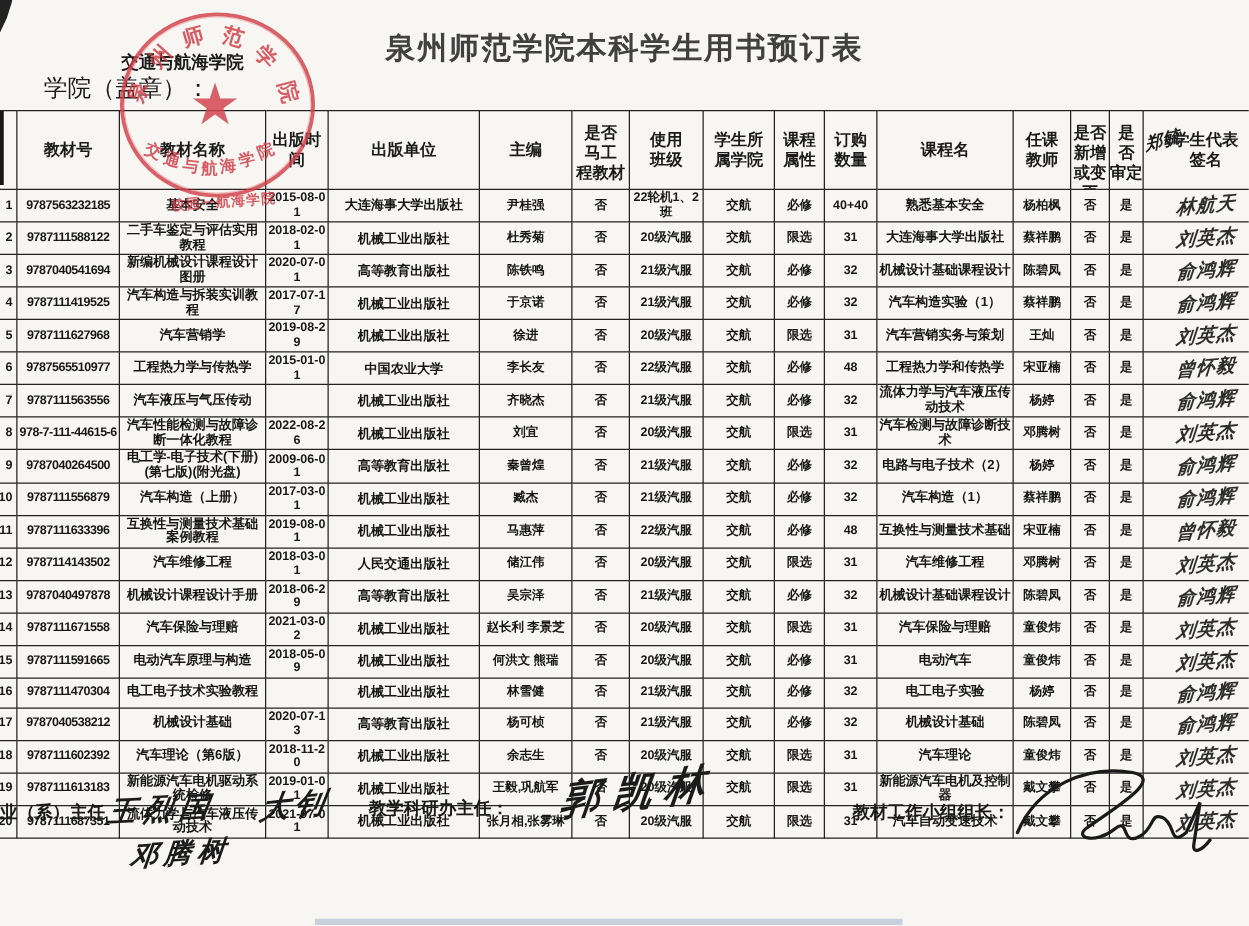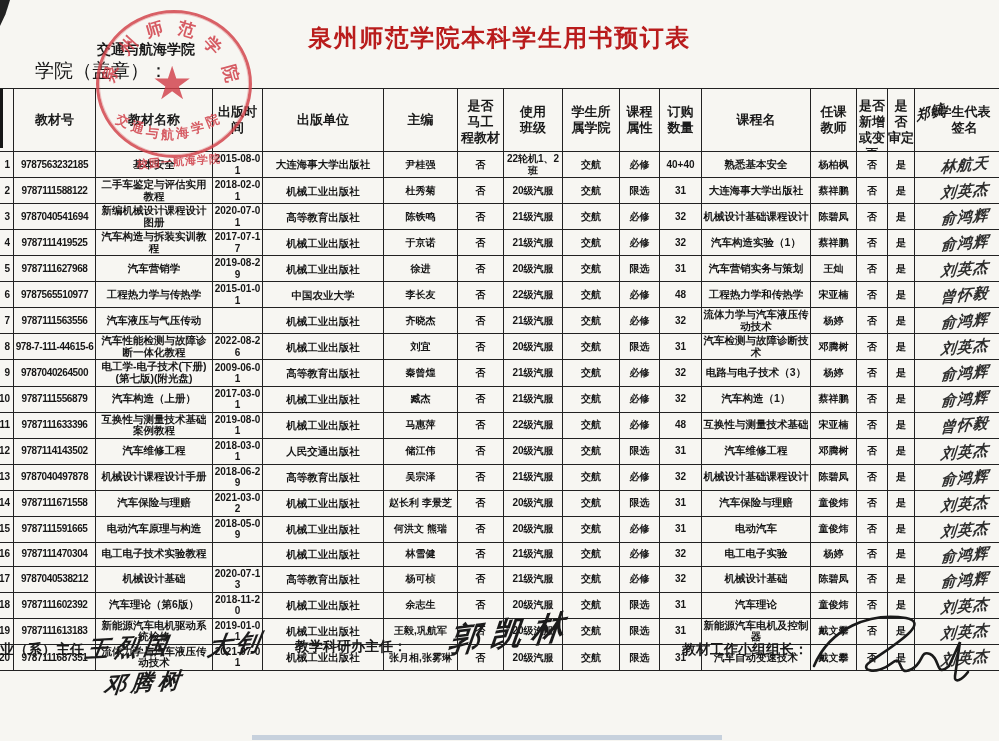--- a/index.html
+++ b/index.html
@@ -9,21 +9,21 @@
     font-family:"Liberation Sans","DejaVu Sans",sans-serif;
     color:#1a1a1a;
   }
   
   .corner-mark{position:absolute;left:0;top:0;width:10px;height:26px;background:#222;
     clip-path:polygon(0 0,100% 0,55% 55%,0 100%);}
   .edge-line{position:absolute;left:0;top:88px;width:3px;height:60px;background:#161616;}
   .bottom-strip{position:absolute;left:252px;top:735px;width:470px;height:5px;background:#b7c4d6;opacity:.75;}
 
   .page-title{position:absolute;top:22px;left:0;right:0;text-align:center;
-    font-size:24px;font-weight:bold;letter-spacing:1.5px;color:#b91c1c;}
+    font-size:24px;font-weight:bold;letter-spacing:1.5px;color:#404040;}
   .college-label{position:absolute;left:0px;top:58px;font-size:19px;font-weight:normal;margin-left:35px;}
   .college-value{position:absolute;left:97px;top:41px;font-size:14px;font-weight:bold;}
 
   
   table{position:absolute;left:-13px;top:88px;width:1027px;border-collapse:collapse;table-layout:fixed;}
   th,td{border:1.6px solid #222;}
   th{font-size:13px;font-weight:bold;padding:0;vertical-align:middle;}
   .hwrap{display:flex;align-items:center;justify-content:center;height:62px;overflow:hidden;
     white-space:pre-line;text-align:center;line-height:16px;}
   th.clip .hwrap{align-items:flex-start;padding-top:9px;height:53px;}
@@ -308,21 +308,21 @@
         <td class="c-isbn">9787040264500</td>
         <td class="c-name">电工学-电子技术(下册)(第七版)(附光盘)</td>
         <td class="c-date">2009-06-01</td>
         <td class="c-pub">高等教育出版社</td>
         <td class="c-ed">秦曾煌</td>
         <td class="c-yn">否</td>
         <td class="c-class">21级汽服</td>
         <td class="c-col">交航</td>
         <td class="c-attr">必修</td>
         <td class="c-qty">32</td>
-        <td class="c-course">电路与电子技术（3）</td>
+        <td class="c-course">电路与电子技术（2）</td>
         <td class="c-tea">杨婷</td>
         <td class="c-yn">否</td>
         <td class="c-yn">是</td>
         <td class="c-sign"><span class="sig">俞鸿辉</span></td>
       </tr>
       <tr>
         <td class="c-num">10</td>
         <td class="c-isbn">9787111556879</td>
         <td class="c-name">汽车构造（上册）</td>
         <td class="c-date">2017-03-01</td>

